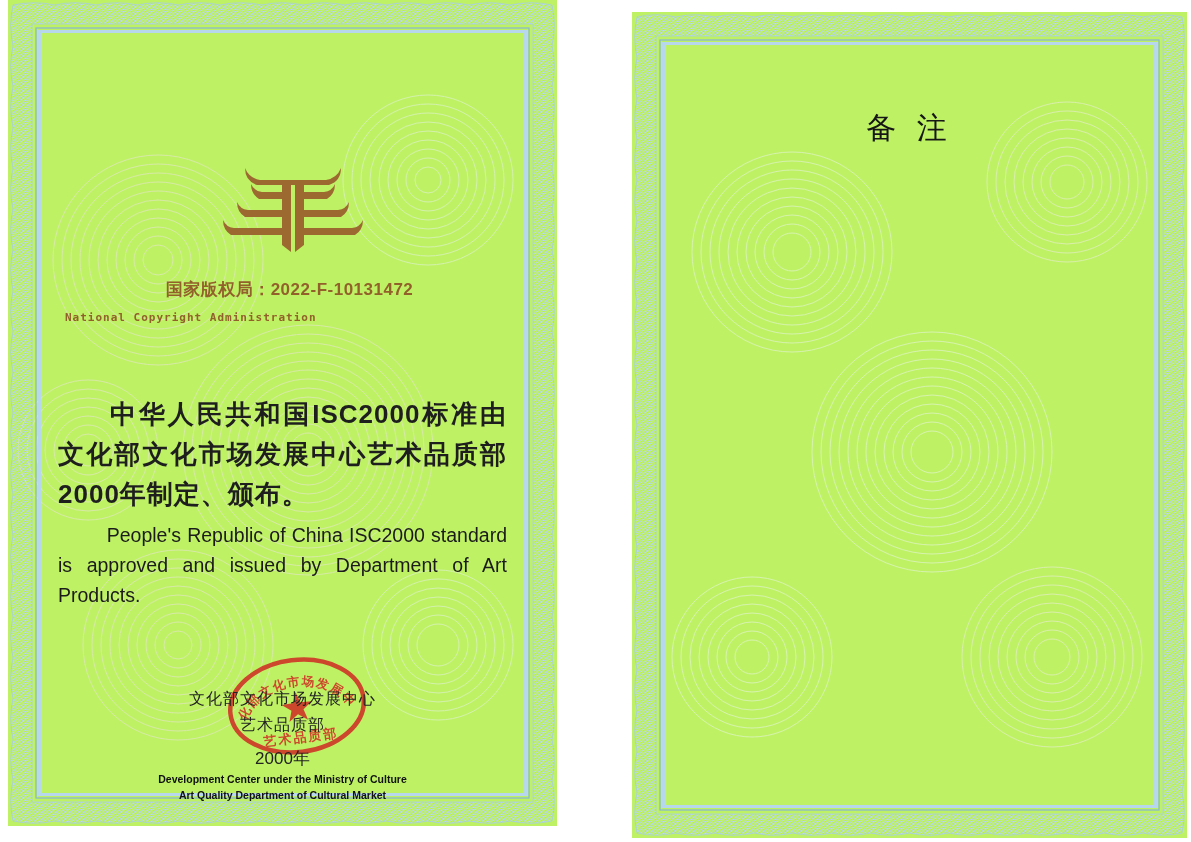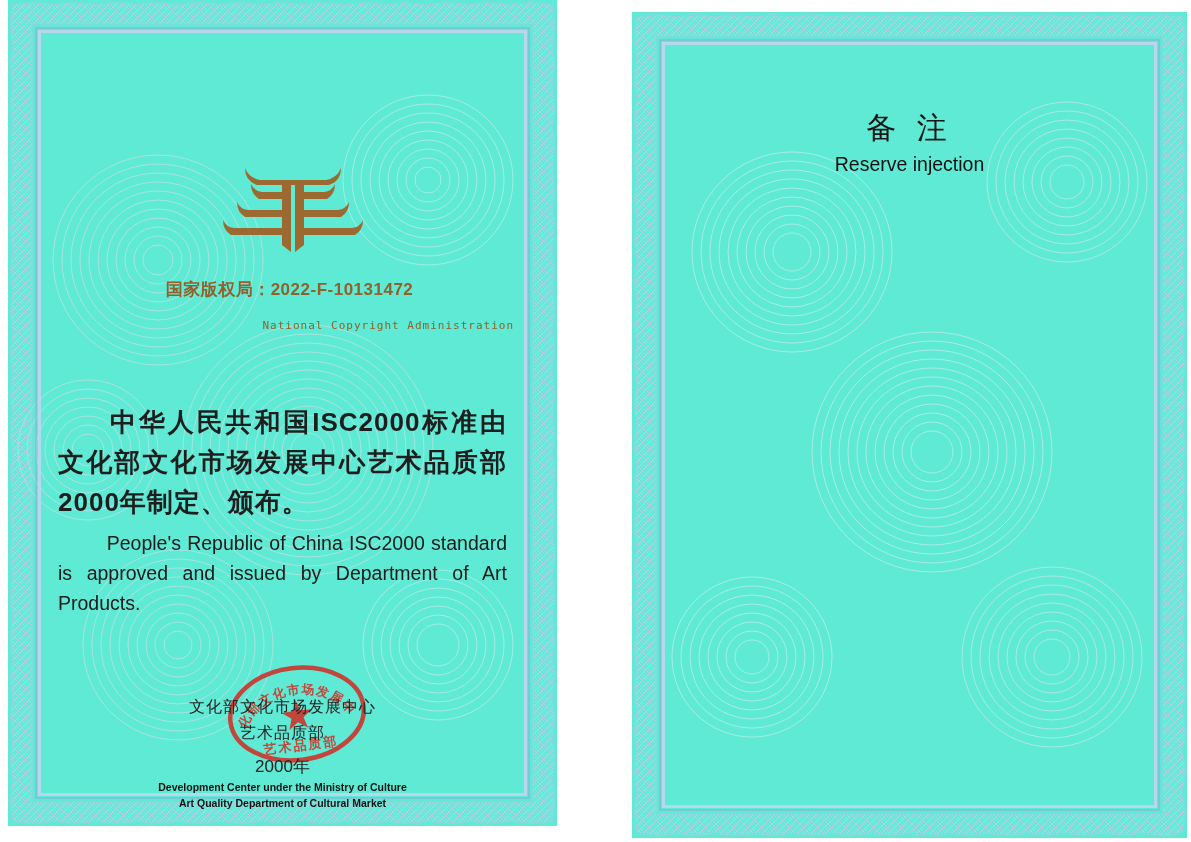--- a/index.html
+++ b/index.html
@@ -1,30 +1,30 @@
 <!DOCTYPE html>
 <html><head>
 <meta charset="utf-8">
 <style>
   html,body{margin:0;padding:0;background:#ffffff;}
   body{width:1191px;height:842px;overflow:hidden;
        font-family:"Liberation Sans",sans-serif;color:#222;}
   .spread{position:relative;width:1191px;height:842px;background:#ffffff;}
-  .page{position:absolute;background:#5eead4;box-sizing:border-box;}
+  .page{position:absolute;background:#bef264;box-sizing:border-box;}
   .page-left{left:8px;top:0;width:549px;height:826px;}
   .page-right{left:632px;top:12px;width:555px;height:826px;}
   .border-svg{position:absolute;left:0;top:0;width:100%;height:100%;pointer-events:none;}
   .content{position:relative;z-index:1;width:100%;height:100%;box-sizing:border-box;padding:0 50px;}
 
   
   .emblem-wrap{width:150px;margin:166px auto 0;transform:translateX(10px);}
   .reg-line{margin-top:12px;text-align:center;transform:translateX(7px);
             font-size:17px;font-weight:700;color:#92602a;letter-spacing:.5px;}
-  .reg-line-en{margin-top:18px;text-align:right;transform:translateX(7px);
-               font-family:"DejaVu Sans Mono",monospace;font-size:11px;font-weight:400;
+  .reg-line-en{margin-top:10px;text-align:left;transform:translateX(7px);
+               font-family:"DejaVu Sans Mono",monospace;font-size:11px;font-weight:700;
                color:#92602a;letter-spacing:1px;}
 
   
   .para-zh{margin:70px 0 0;font-size:26px;line-height:40px;letter-spacing:1px;
            font-weight:700;color:#1e1e1e;text-align:justify;text-indent:2em;}
   .para-en{margin:6px 0 0;font-size:19.5px;line-height:30px;color:#1b1b1b;
            text-align:justify;text-indent:2.5em;}
   .para-en::after{content:"";display:inline-block;width:100%;}
 
   
@@ -238,17 +238,16 @@
           <circle cx="435" cy="170" r="35" fill="none" stroke="#f3e9f0" stroke-width="1"></circle>
           <circle cx="435" cy="170" r="26" fill="none" stroke="#f3e9f0" stroke-width="1"></circle>
           <circle cx="435" cy="170" r="17" fill="none" stroke="#f3e9f0" stroke-width="1"></circle>
         </g>
         <path d="M5,5 Q24.5,0.5 43.9,5.0 Q63.4,0.5 82.9,5.0 Q102.3,0.5 121.8,5.0 Q141.3,0.5 160.7,5.0 Q180.2,0.5 199.6,5.0 Q219.1,0.5 238.6,5.0 Q258.0,0.5 277.5,5.0 Q297.0,0.5 316.4,5.0 Q335.9,0.5 355.4,5.0 Q374.8,0.5 394.3,5.0 Q413.8,0.5 433.2,5.0 Q452.7,0.5 472.1,5.0 Q491.6,0.5 511.1,5.0 Q530.5,0.5 550.0,5.0 Q554.5,25.4 550.0,45.8 Q554.5,66.2 550.0,86.6 Q554.5,107.0 550.0,127.4 Q554.5,147.8 550.0,168.2 Q554.5,188.6 550.0,209.0 Q554.5,229.4 550.0,249.8 Q554.5,270.2 550.0,290.6 Q554.5,311.0 550.0,331.4 Q554.5,351.8 550.0,372.2 Q554.5,392.6 550.0,413.0 Q554.5,433.4 550.0,453.8 Q554.5,474.2 550.0,494.6 Q554.5,515.0 550.0,535.4 Q554.5,555.8 550.0,576.2 Q554.5,596.6 550.0,617.0 Q554.5,637.4 550.0,657.8 Q554.5,678.2 550.0,698.6 Q554.5,719.0 550.0,739.4 Q554.5,759.8 550.0,780.2 Q554.5,800.6 550.0,821.0 Q530.5,825.5 511.1,821.0 Q491.6,825.5 472.1,821.0 Q452.7,825.5 433.2,821.0 Q413.8,825.5 394.3,821.0 Q374.8,825.5 355.4,821.0 Q335.9,825.5 316.4,821.0 Q297.0,825.5 277.5,821.0 Q258.0,825.5 238.6,821.0 Q219.1,825.5 199.6,821.0 Q180.2,825.5 160.7,821.0 Q141.3,825.5 121.8,821.0 Q102.3,825.5 82.9,821.0 Q63.4,825.5 43.9,821.0 Q24.5,825.5 5.0,821.0 Q0.5,800.6 5.0,780.2 Q0.5,759.8 5.0,739.4 Q0.5,719.0 5.0,698.6 Q0.5,678.2 5.0,657.8 Q0.5,637.4 5.0,617.0 Q0.5,596.6 5.0,576.2 Q0.5,555.8 5.0,535.4 Q0.5,515.0 5.0,494.6 Q0.5,474.2 5.0,453.8 Q0.5,433.4 5.0,413.0 Q0.5,392.6 5.0,372.2 Q0.5,351.8 5.0,331.4 Q0.5,311.0 5.0,290.6 Q0.5,270.2 5.0,249.8 Q0.5,229.4 5.0,209.0 Q0.5,188.6 5.0,168.2 Q0.5,147.8 5.0,127.4 Q0.5,107.0 5.0,86.6 Q0.5,66.2 5.0,45.8 Q0.5,25.4 5.0,5.0 Z M24 24 H531 V802 H24 Z" fill="url(#hxR)" fill-rule="evenodd" stroke="#a6cbe4" stroke-width="0.8"></path>
         <rect x="28" y="28" width="499" height="770" fill="none" stroke="#86b4d6" stroke-width="1.2"></rect>
         <rect x="31.5" y="31.5" width="492" height="763" fill="none" stroke="#b7d8ec" stroke-width="3"></rect>
       </svg>
     <div class="content">
       <div class="remark-title">备 注</div>
-      <div class="remark-subtitle">Reserve injection</div>
     </div>
   </div>
 
 </div>
 
 </body></html>

